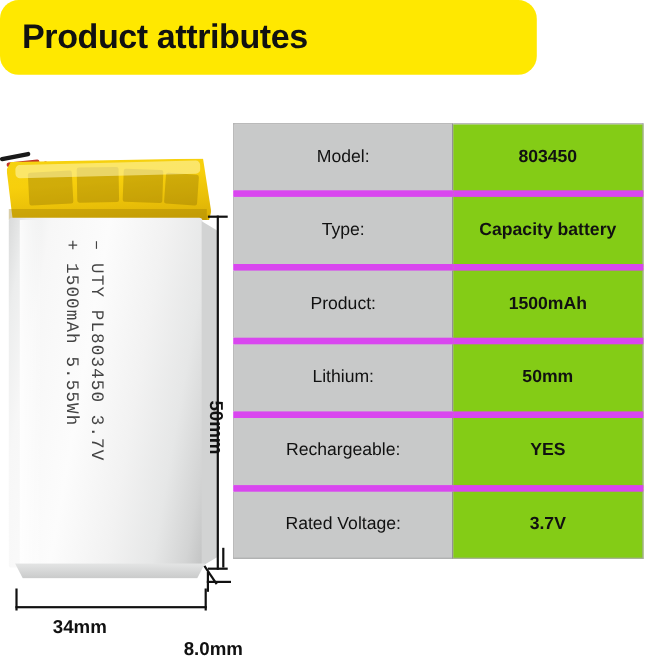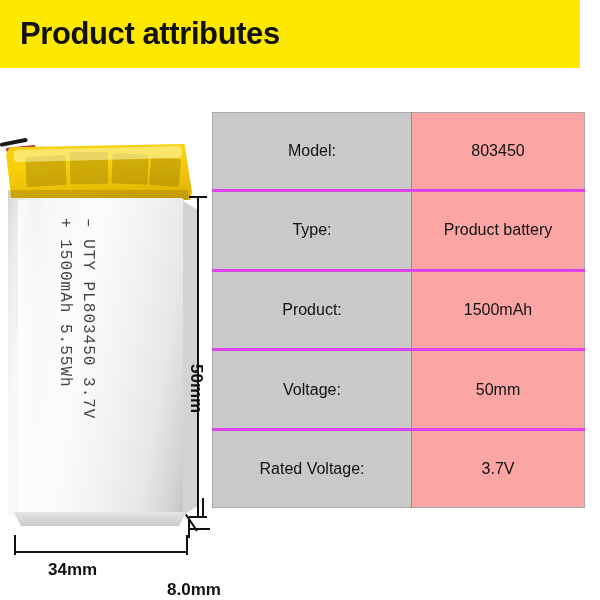--- a/index.html
+++ b/index.html
@@ -13,23 +13,24 @@
     font-family: "Liberation Sans", sans-serif;
     overflow: hidden;
     position: relative;
   }
 
   
   #header-banner {
     position: absolute;
     left: 0;
     top: 0;
-    width: 580px;
+    width: 488px;
     height: 68px;
     background: #ffe800;
+    border-radius: 17px;
   }
   #page-title {
     position: absolute;
     left: 20px;
     top: 16px;
     font-size: 31px;
     font-weight: bold;
     color: #111111;
     letter-spacing: -0.4px;
     white-space: nowrap;
@@ -236,33 +237,33 @@
   .spec-row {
     display: table-row;
   }
   .spec-label, .spec-value {
     display: table-cell;
     vertical-align: middle;
     text-align: center;
     height: 49.5px;
     font-size: 16px;
     color: #111111;
-    border-bottom: 3px solid #d946ef;
+    border-bottom: 6px solid #d946ef;
     font-family: "Liberation Sans", sans-serif;
   }
   .spec-label {
     width: 198px;
     background: #c8c9c9;
     border-right: 1px solid #8d8d8d;
     font-weight: normal;
   }
   .spec-value {
     width: 172px;
-    background: #fca5a5;
-    font-weight: normal;
+    background: #84cc16;
+    font-weight: bold;
   }
   .spec-row:last-child .spec-label,
   .spec-row:last-child .spec-value {
     border-bottom: none;
   }
 </style>
 </head>
 <body>
 
 <div id="header-banner">
@@ -309,27 +310,31 @@
   <div class="dim-label" id="dim-thick-label">8.0mm</div>
 </div>
 
 <div id="spec-table">
     <div class="spec-row">
       <div class="spec-label">Model:</div>
       <div class="spec-value">803450</div>
     </div>
     <div class="spec-row">
       <div class="spec-label">Type:</div>
-      <div class="spec-value">Product battery</div>
+      <div class="spec-value">Capacity battery</div>
     </div>
     <div class="spec-row">
       <div class="spec-label">Product:</div>
       <div class="spec-value">1500mAh</div>
     </div>
     <div class="spec-row">
-      <div class="spec-label">Voltage:</div>
+      <div class="spec-label">Lithium:</div>
       <div class="spec-value">50mm</div>
+    </div>
+    <div class="spec-row">
+      <div class="spec-label">Rechargeable:</div>
+      <div class="spec-value">YES</div>
     </div>
     <div class="spec-row">
       <div class="spec-label">Rated Voltage:</div>
       <div class="spec-value">3.7V</div>
     </div>
   </div>
 
 </body></html>

